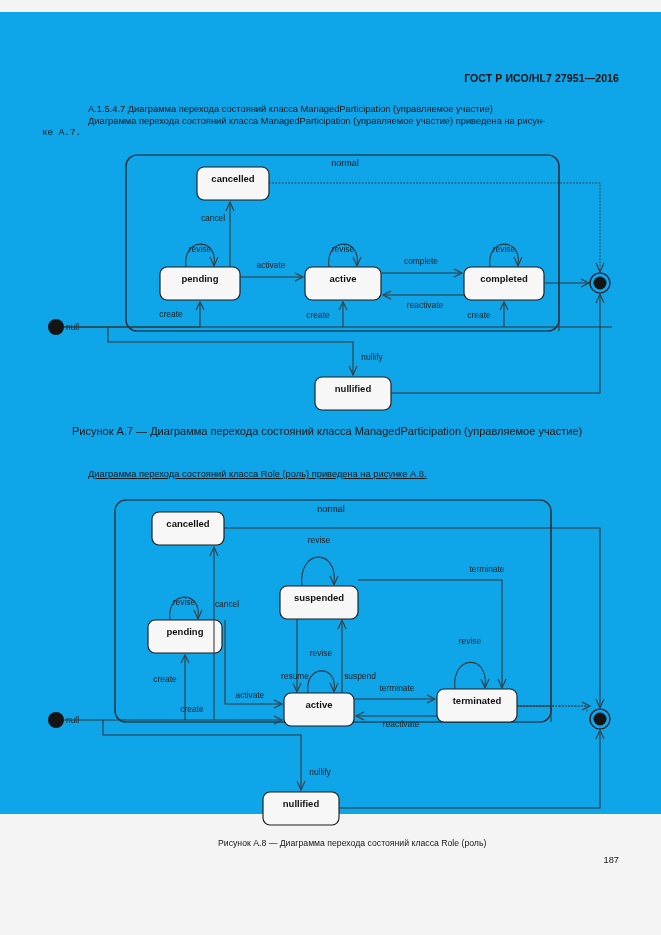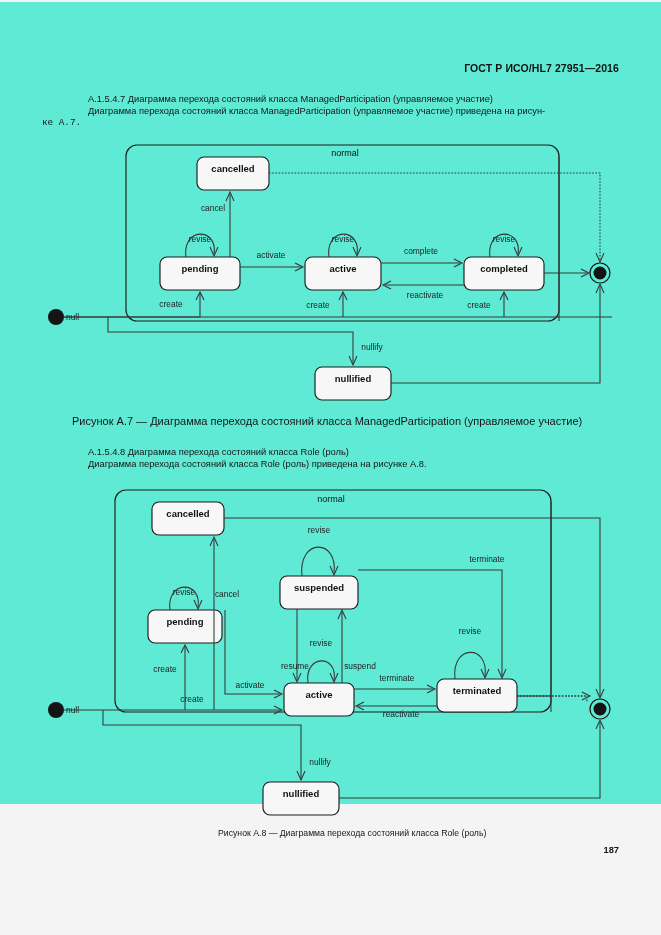--- a/index.html
+++ b/index.html
@@ -11,24 +11,24 @@
   body {
     width: 661px;
     height: 935px;
     position: relative;
     font-family: "Liberation Sans", sans-serif;
     color: #1a1a1a;
     overflow: hidden;
   }
   .page {
     position: absolute;
-    left: 0; top: 2px;
+    left: 0; top: 12px;
     width: 661px;
     height: 802px;
-    background: #5eead4;
+    background: #0ea5e9;
   }
   
   .hdr-std {
     position: absolute;
     right: 42px;
     top: 60px;
     font-size: 10.5px;
     font-weight: bold;
     letter-spacing: 0.1px;
     color: #111;
@@ -46,36 +46,36 @@
   .sec-a7-3 { left: 42px; top: 115px; font-family: Liberation Mono, monospace; }
   .cap-a7 {
     position: absolute;
     left: 72px;
     top: 413px;
     font-size: 11px;
     color: #161616;
     white-space: nowrap;
   }
   .sec-a8-1 { left: 88px; top: 444px; }
-  .sec-a8-2 { left: 88px; top: 456px; }
+  .sec-a8-2 { left: 88px; top: 456px; text-decoration: underline; }
   .cap-a8 {
     position: absolute;
     left: 178px;
     top: 826px;
     font-size: 8.7px;
     color: #161616;
     white-space: nowrap;
     padding-left: 40px;
   }
   .pagenum {
     position: absolute;
     right: 42px;
     top: 843px;
     font-size: 9.3px;
-    font-weight: bold;
+    font-weight: normal;
     color: #161616;
   }
   
   .diagram {
     position: absolute;
     left: 0;
     padding-left: 12px;
   }
   #diagram-a7 { top: 135px; width: 661px; height: 270px; }
   #diagram-a8 { top: 480px; width: 661px; height: 340px; }
@@ -227,21 +227,20 @@
     <path class="edge" d="M379,246 L588,246 L588,149"></path>
     <path class="arrowhead" d="M584,156 L588,147 L592,156"></path>
 
     <path class="edge" d="M547,19 L547,184"></path>
 
   </svg>
   </div>
 
   <div class="cap-a7">Рисунок А.7 — Диаграмма перехода состояний класса ManagedParticipation (управляемое участие)</div>
 
-  <div class="para sec-a8-1">A.1.5.4.8 Диаграмма перехода состояний класса Role (роль)</div>
   <div class="para sec-a8-2">Диаграмма перехода состояний класса Role (роль) приведена на рисунке А.8.</div>
 
   <div class="diagram" id="diagram-a8">
   <svg width="661" height="340" viewBox="0 0 661 340">
 
     <rect class="region-box" x="103" y="8" width="436" height="222" rx="11" ry="11"></rect>
     <text class="region-label" x="319" y="18">normal</text>
 
     <rect class="state-box" x="140" y="20" width="72" height="33" rx="7" ry="7"></rect>
     <text class="st-label" x="176" y="32">cancelled</text>

